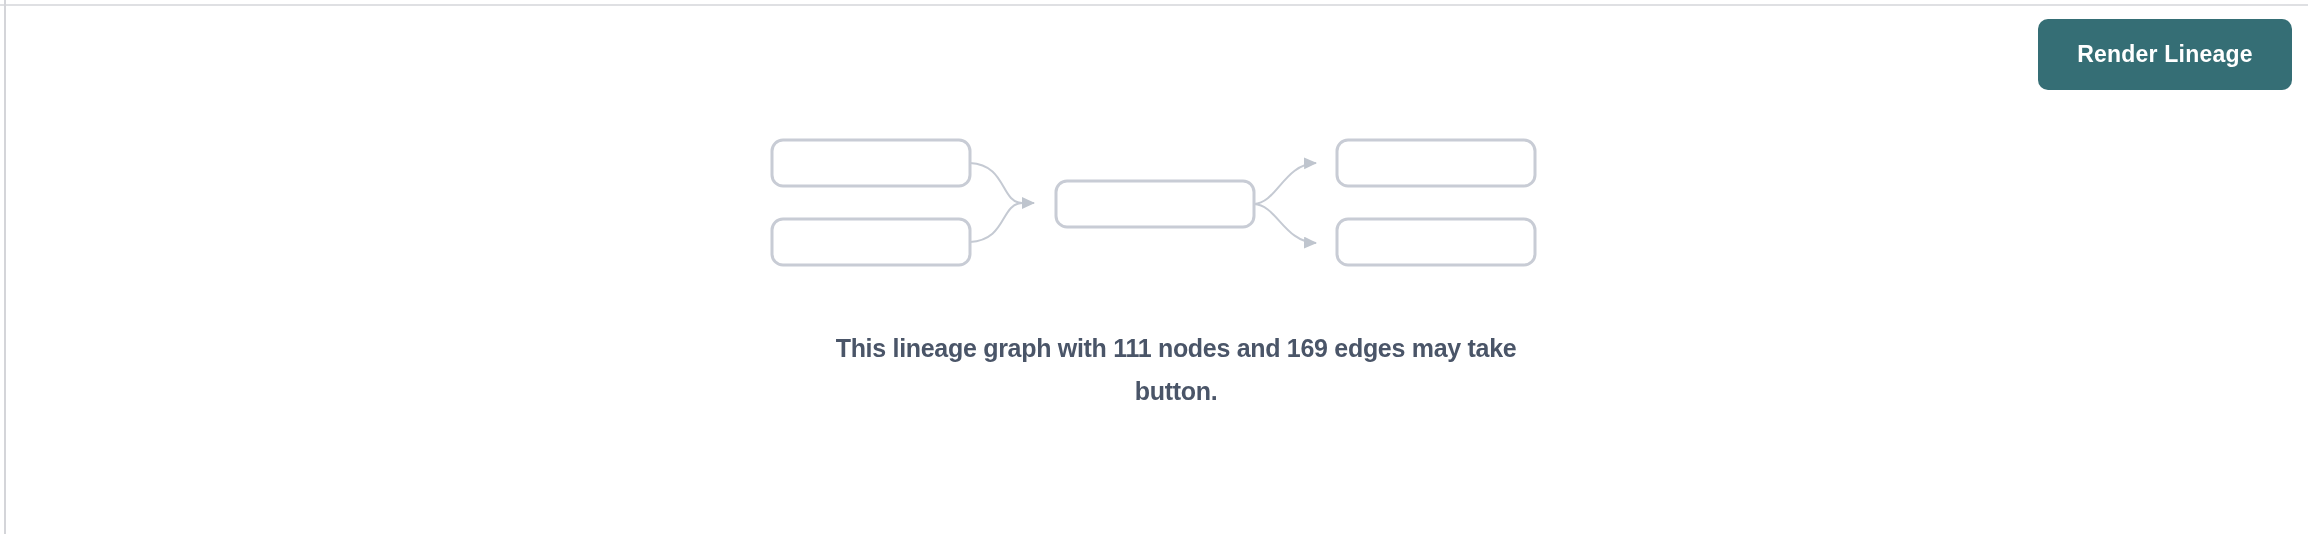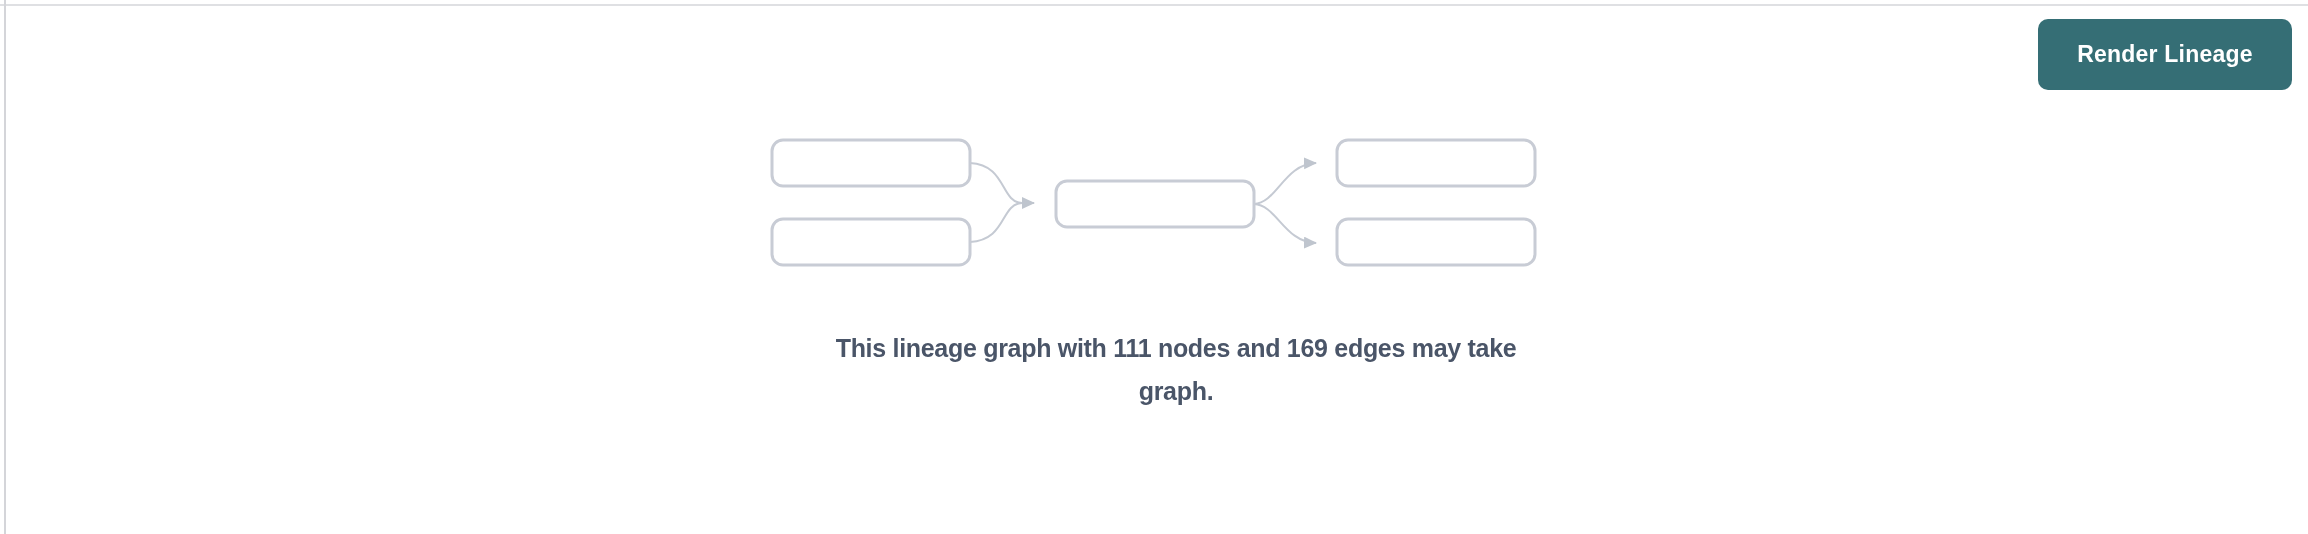--- a/index.html
+++ b/index.html
@@ -112,16 +112,16 @@
         <rect x="3" y="81" width="198" height="46" rx="11"></rect>
         <rect x="287" y="43" width="198" height="46" rx="11"></rect>
         <rect x="568" y="2" width="198" height="46" rx="11"></rect>
         <rect x="568" y="81" width="198" height="46" rx="11"></rect>
       </g>
     </svg>
   </div>
 
   <div class="placeholder-message">
     <div class="msg-line">This lineage graph with 111 nodes and 169 edges may take</div>
-    <div class="msg-line">graph.</div>
+    <div class="msg-line">button.</div>
   </div>
 
 </div>
 
 </body></html>

